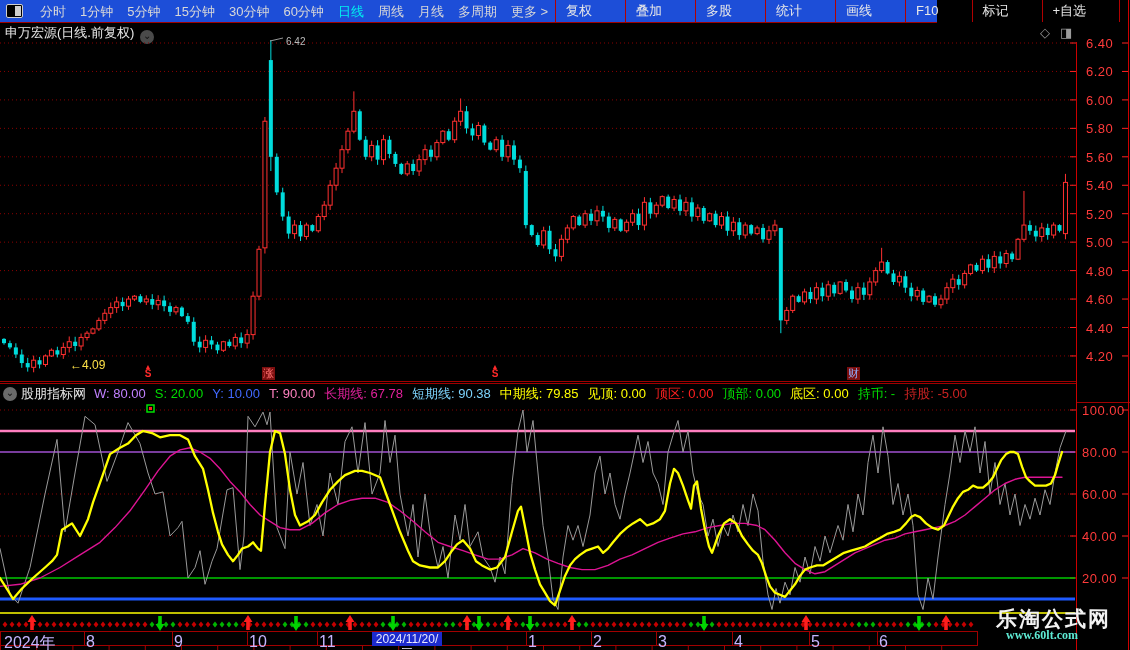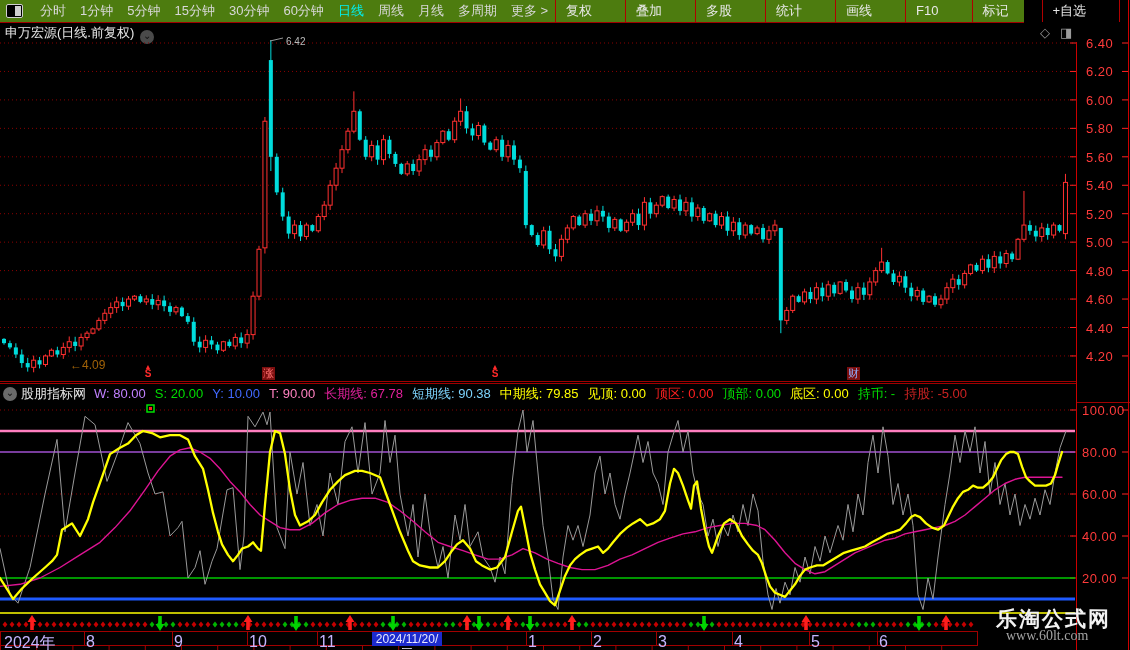--- a/index.html
+++ b/index.html
@@ -1,20 +1,20 @@
 <!DOCTYPE html>
 <html><head>
 <meta charset="utf-8">
 <style>
   html,body{margin:0;padding:0;background:#000;}
   #app{position:relative;width:1130px;height:650px;background:#000;overflow:hidden;
        font-family:"Liberation Sans","DejaVu Sans",sans-serif;font-size:13px;color:#ddd;}
   .abs{position:absolute;}
   
-  #menubar{position:absolute;left:0;top:0;width:1024px;height:22px;border-bottom:1px solid #a00000;background:#4d7c0f;display:flex;align-items:flex-start;}
+  #menubar{position:absolute;left:0;top:0;width:937px;height:22px;border-bottom:1px solid #a00000;background:#1d4ed8;display:flex;align-items:center;}
   #menu-left{display:flex;align-items:center;gap:0;padding-left:6px;}
   .win-icon{width:15px;height:12px;border:1px solid #cfcfcf;border-radius:2px;margin-right:10px;position:relative;background:#000;}
   .win-icon:before{content:"";position:absolute;right:1px;top:1px;bottom:1px;width:6px;background:#cfcfcf;}
   .menu-item{color:#d8d8d8;padding:0 7px;line-height:21px;cursor:default;white-space:nowrap;}
   .menu-item.active{color:#00f0f0;}
   #menu-right{display:flex;margin-left:auto;height:22px;gap:23px;}
   .menu-btn{color:#e8e8e8;line-height:21px;padding:0 10px;border-left:1px solid #b00000;white-space:nowrap;}
   .menu-btn:last-child{border-right:1px solid #b00000;}
   
   #titlebar{position:absolute;left:0;top:22px;width:1130px;height:20px;}
@@ -31,21 +31,21 @@
   #ind-header{position:absolute;left:0;top:383px;width:1076px;height:19px;display:flex;align-items:center;
      border-top:1px solid #a00000;background:#000;white-space:nowrap;overflow:hidden;}
   #ind-header .fld{margin-right:9px;font-size:13px;}
   #ind-source{color:#e8e8e8;margin:0 8px 0 4px;}
   
   .s-signal{position:absolute;width:12px;text-align:center;color:#ff2a2a;font-size:10px;font-weight:bold;line-height:9px;}
   .s-signal .caret{font-size:7px;line-height:5px;color:#ff2a2a;}
   .badge{position:absolute;width:13px;height:13px;background:#7c0f0f;text-align:center;line-height:13px;font-size:11px;}
   
   #wm1{position:absolute;left:996px;top:605px;color:#f2f2f2;font-size:21px;font-weight:bold;letter-spacing:2px;}
-  #wm2{position:absolute;left:1006px;top:628px;color:#a3a3a3;font-size:14px;font-weight:normal;font-family:"Liberation Serif","DejaVu Serif",serif;}
+  #wm2{position:absolute;left:1006px;top:628px;color:#5eead4;font-size:12px;font-weight:bold;font-family:"Liberation Serif","DejaVu Serif",serif;}
   svg{position:absolute;left:0;top:0;}
 </style>
 </head>
 <body>
 
 <div id="app">
 
   <div id="menubar">
     <div id="menu-left">
       <span class="win-icon"></span>
@@ -574,21 +574,21 @@
       <div class="axis-lab" style="left: 1086px; top: 178.25px;">5.40</div>
       <div class="axis-lab" style="left: 1086px; top: 206.7px;">5.20</div>
       <div class="axis-lab" style="left: 1086px; top: 235.15px;">5.00</div>
       <div class="axis-lab" style="left: 1086px; top: 263.6px;">4.80</div>
       <div class="axis-lab" style="left: 1086px; top: 292.05px;">4.60</div>
       <div class="axis-lab" style="left: 1086px; top: 320.5px;">4.40</div>
       <div class="axis-lab" style="left: 1086px; top: 348.95px;">4.20</div>
     </div>
 
   <div class="abs" style="left:286px;top:36px;color:#bbb;font-size:10px;">6.42</div>
-  <div class="abs" style="left:70px;top:358px;color:#a16207;font-size:12px;">←4.09</div>
+  <div class="abs" style="left:70px;top:358px;color:#fde047;font-size:12px;">←4.09</div>
 
   <div id="event-markers">
       <div class="s-signal" style="left: 142px; top: 364px;">
         <div class="caret">▲</div>
         <div>S</div>
       </div>
       <div class="badge" style="left: 262px; top: 367px; color: rgb(255, 112, 112);">涨</div>
       <div class="s-signal" style="left: 489px; top: 364px;">
         <div class="caret">▲</div>
         <div>S</div>

